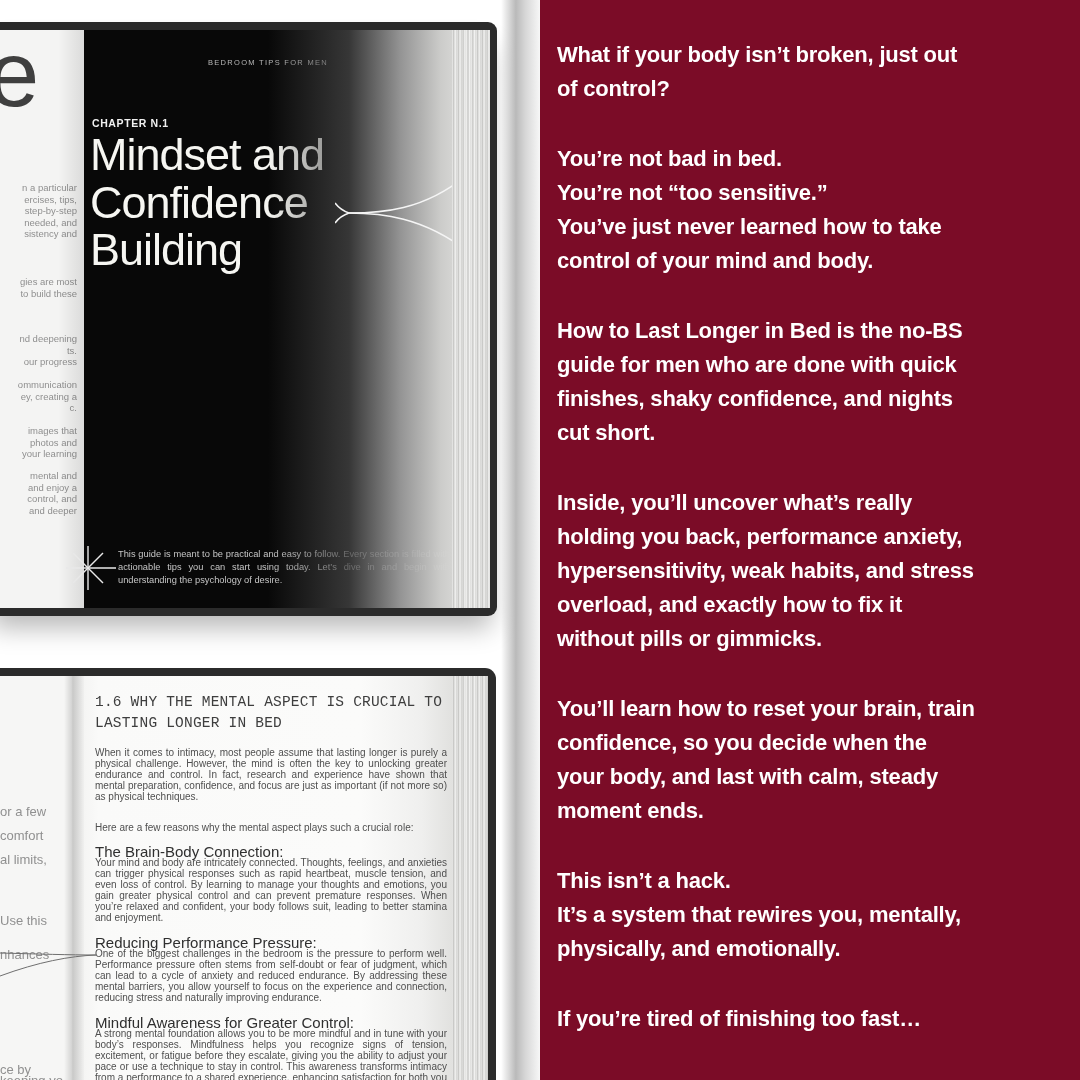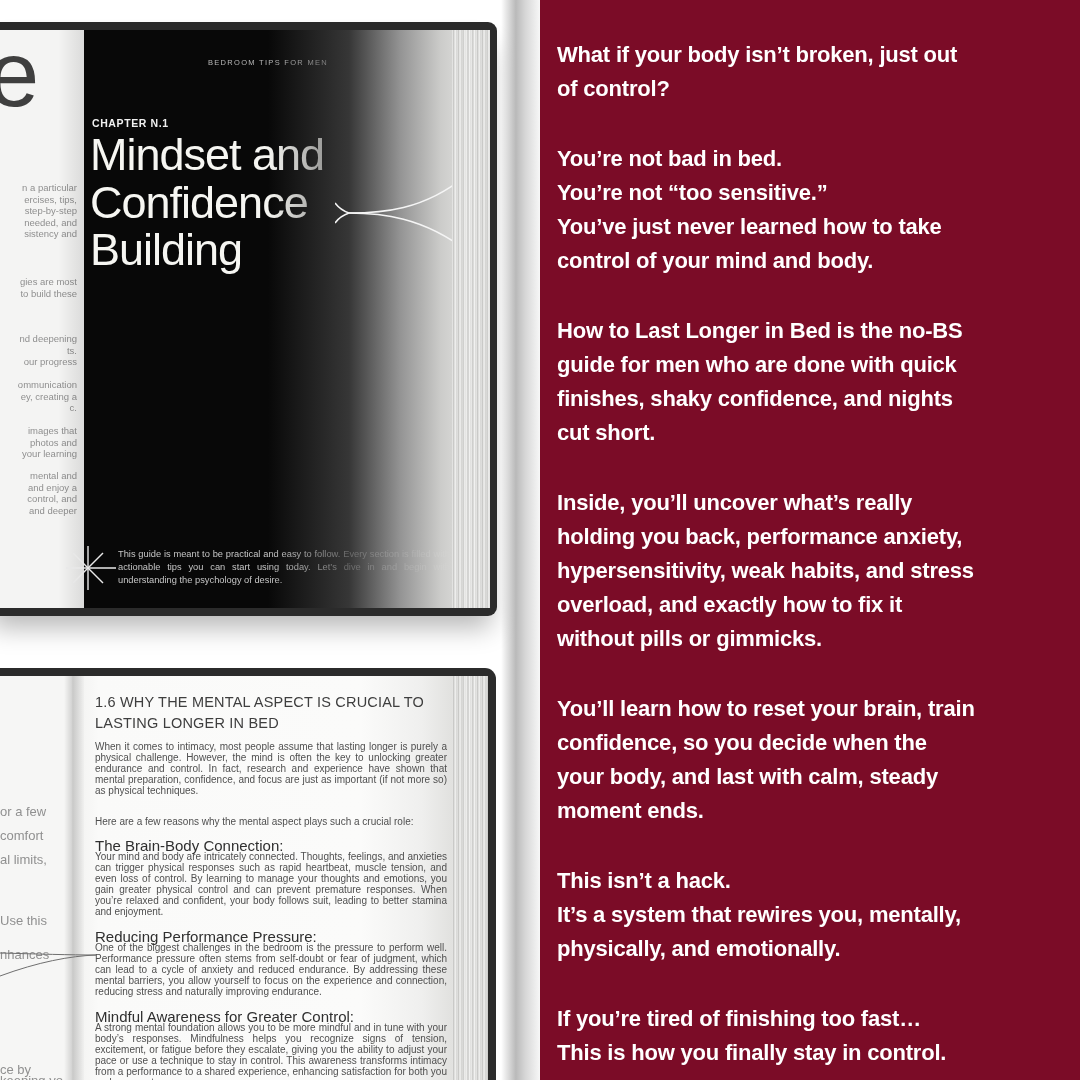--- a/index.html
+++ b/index.html
@@ -57,21 +57,21 @@
            line-height:11px;}
   .bb-gutter{left:64px;top:676px;width:20px;height:404px;
     background:linear-gradient(90deg,rgba(0,0,0,0) 0%,rgba(0,0,0,0.16) 45%,
                rgba(0,0,0,0.02) 100%);}
   .bb-pageR{left:72px;top:676px;width:380px;height:404px;
     background:linear-gradient(90deg,#f0f0ef 0%,#fafaf9 7%,#fbfbfa 76%,
                #efefee 92%,#e1e1df 100%);}
   .bb-content{left:95px;top:692px;width:352px;}
   .bb-heading-line{white-space:nowrap;color:#3e3e3e;font-size:14.5px;
                    line-height:20.5px;letter-spacing:0.2px;}
-  .bb-heading{margin-bottom:8px;}
+  .bb-heading{margin-bottom:14px;font-family:Liberation Mono, monospace;}
   .bb-body{font-size:10px;line-height:11px;color:#4f4f4f;text-align:justify;}
   .bb-intro{margin:0 0 20px 0;}
   .bb-lead{margin:0 0 13px 0;text-align:left;}
   .sec{margin-bottom:14px;}
   .sec-title{font-weight:normal;color:#2f2f2f;font-size:15px;line-height:11px;}
   .left-curve{left:0;top:920px;z-index:3;}
   .bb-edge{left:452px;top:676px;width:36px;height:404px;}
 </style>
 </head>
 <body>
@@ -234,19 +234,18 @@
       </div>
 
       <div class="panel-para">
         <div class="panel-line">This isn’t a hack.</div>
         <div class="panel-line">It’s a system that rewires you, mentally,</div>
         <div class="panel-line">physically, and emotionally.</div>
       </div>
 
       <div class="panel-para">
         <div class="panel-line">If you’re tired of finishing too fast…</div>
-        <div class="panel-line">This is how you finally stay in control.</div>
       </div>
 
     </div>
   </div>
 
 </div>
 
 </body></html>

